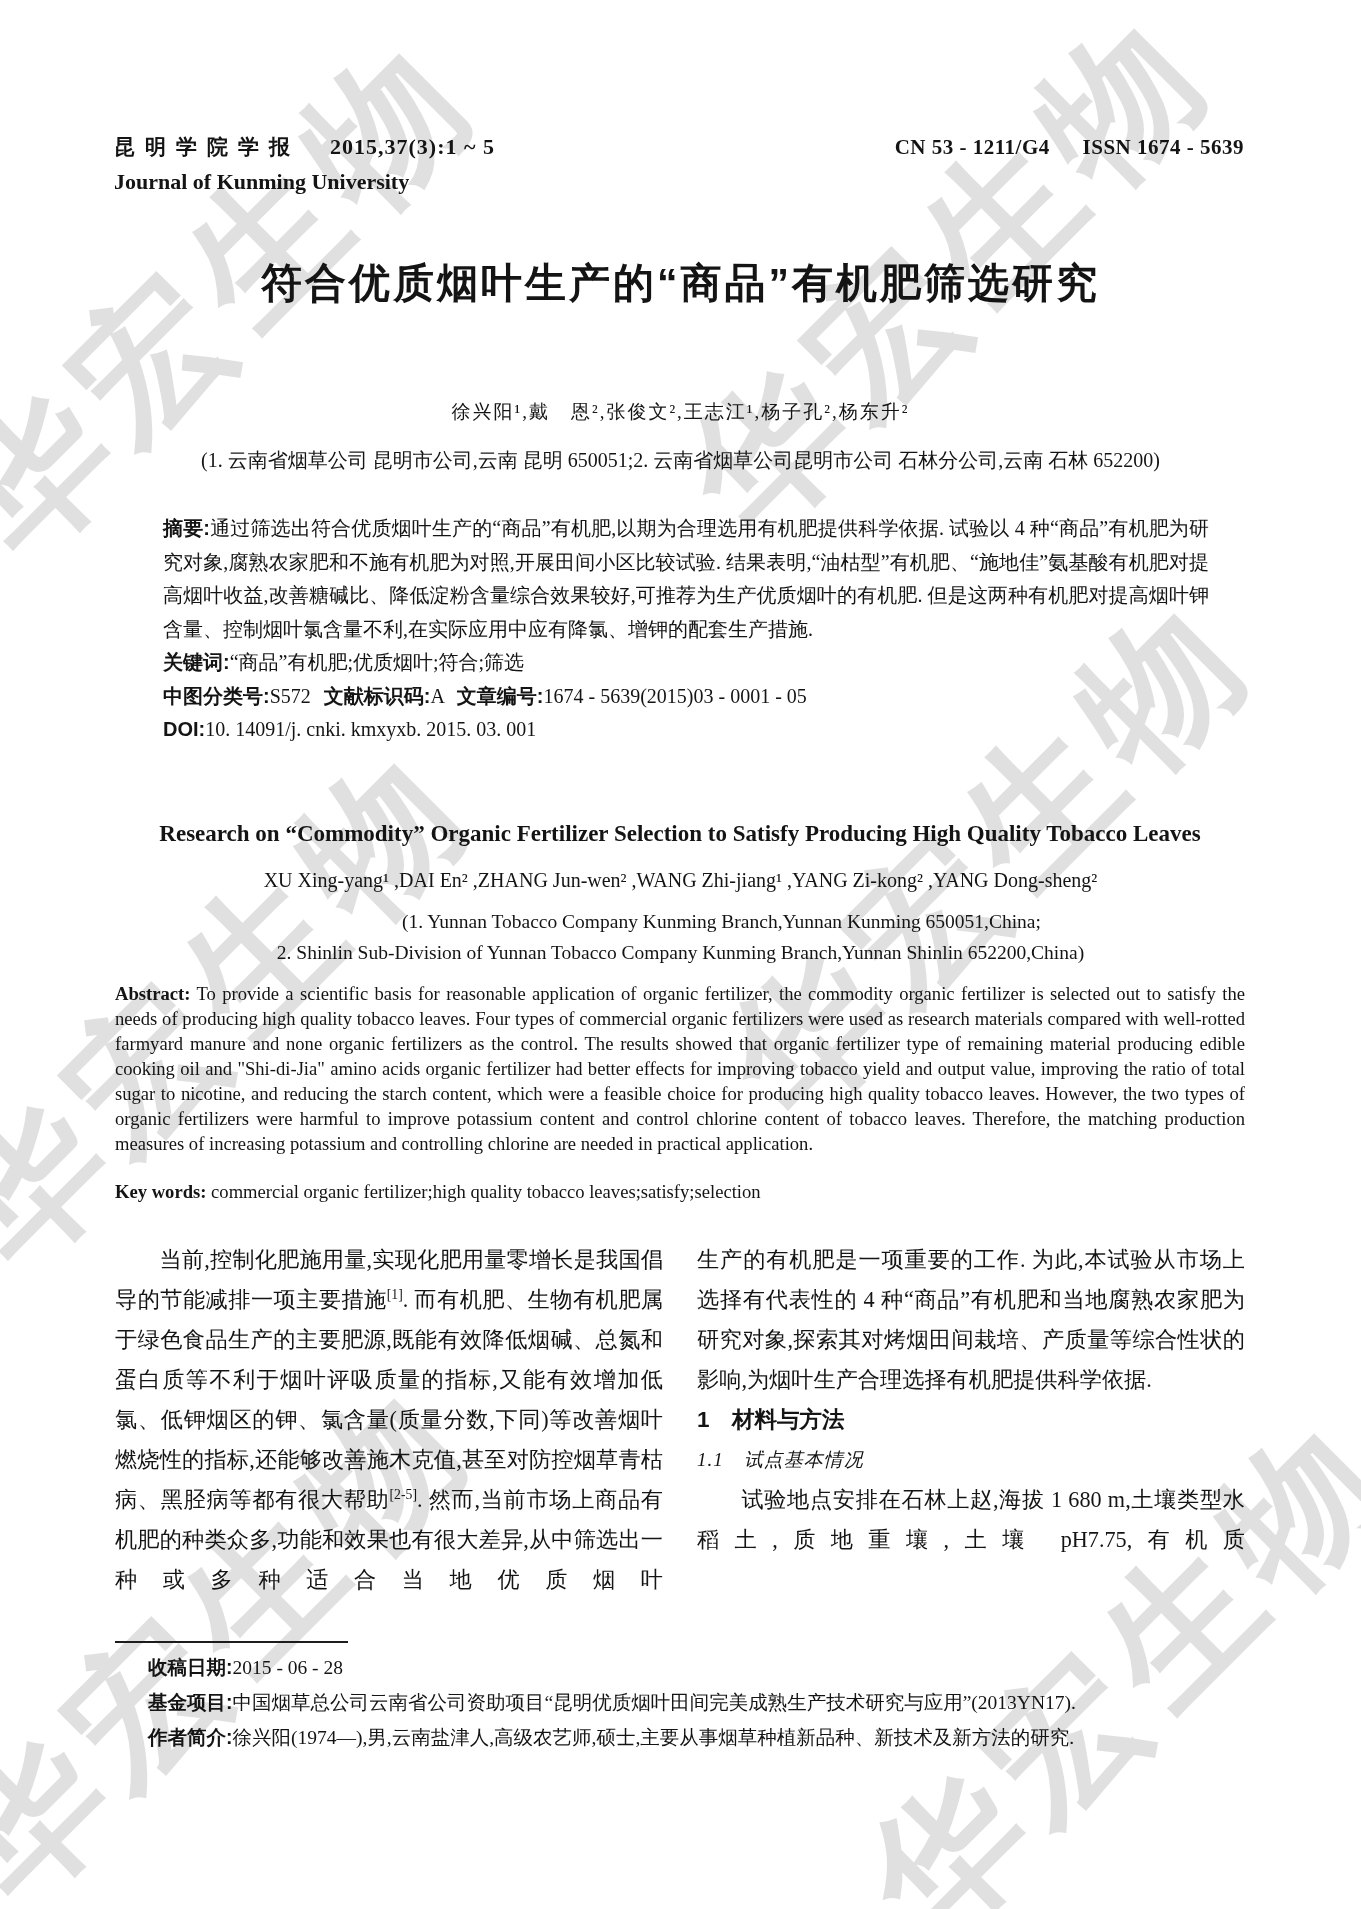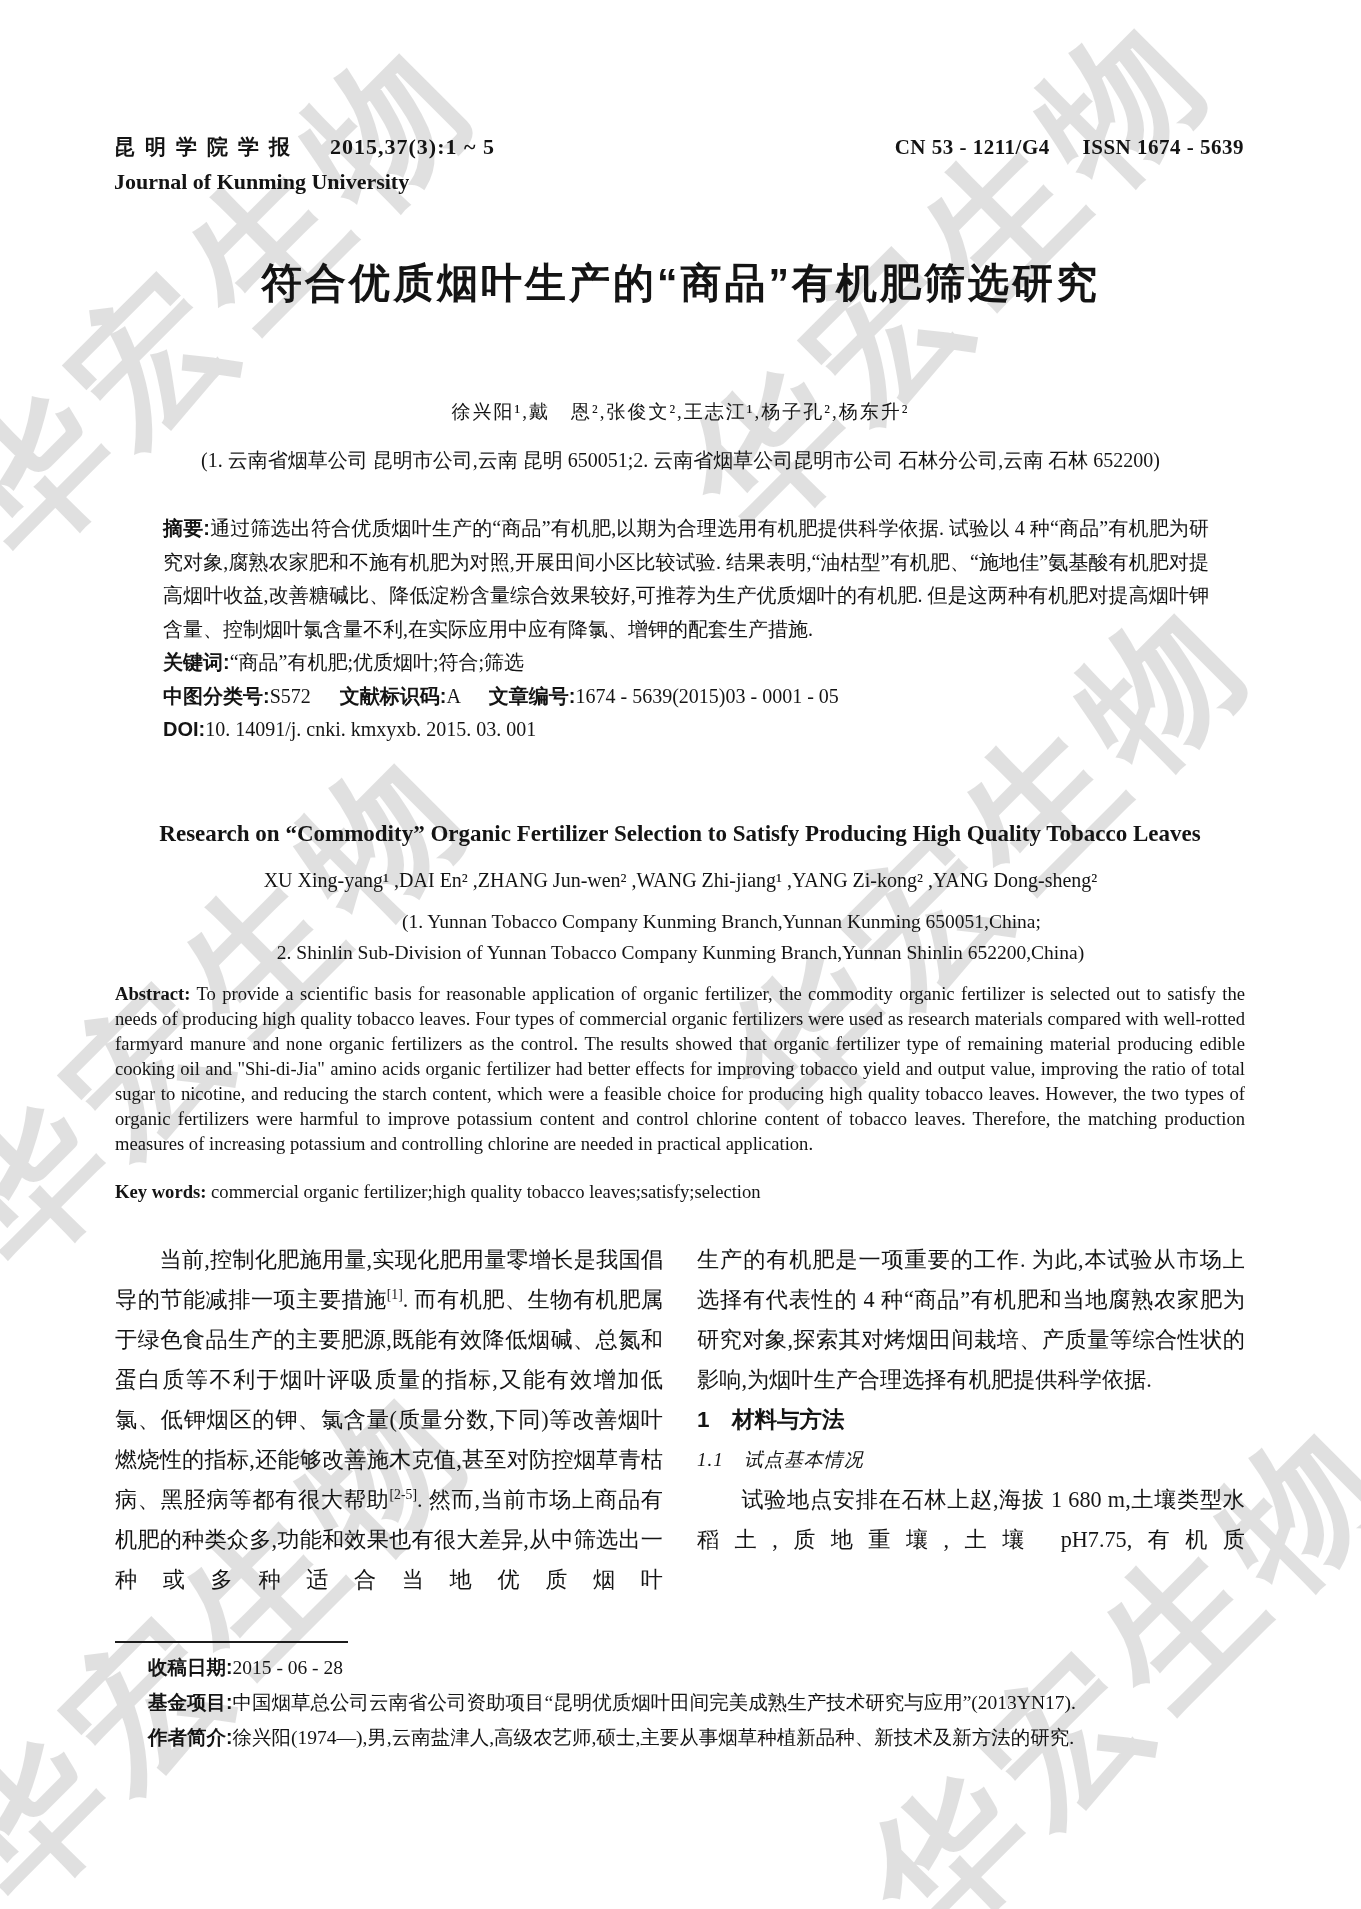--- a/index.html
+++ b/index.html
@@ -32,21 +32,21 @@
     left:0; top:256px; width:100%; text-align:center; margin:0;
     font-family:"Liberation Sans","DejaVu Sans",sans-serif;
     font-weight:bold; font-size:41px; letter-spacing:3px;
   }
   .authors-cn { left:0; top:399px; width:100%; text-align:center; font-size:19px; letter-spacing:2px; }
   .affil-cn  { left:0; top:447px; width:100%; text-align:center; font-size:20px; }
 
   .abs-block { left:163px; top:512px; width:1046px; font-size:20px; line-height:33.5px; text-align:justify; }
   .abs-block p { margin:0; }
   .lbl { font-family:"Liberation Sans","DejaVu Sans",sans-serif; font-weight:bold; }
-  .ml { margin-left:24px; }
+  .ml { margin-left:8px; }
 
   
   .title-en { left:115px; top:821px; width:1130px; text-align:center; margin:0;
               font-weight:bold; font-size:23px; }
   .authors-en { left:0; top:869px; width:100%; text-align:center; font-size:20px; }
   .affil-en1 { left:0; top:911px; width:100%; text-align:center; font-size:19.5px;padding-left:41px; }
   .affil-en2 { left:0; top:942px; width:100%; text-align:center; font-size:19.5px; }
   .abs-en { left:115px; top:981px; width:1130px; font-size:18.6px; line-height:25px; text-align:justify; margin:0; }
   .kw-en  { left:115px; top:1181px; width:1130px; font-size:18.6px; margin:0; }
   .lbl-en { font-weight:bold; }

